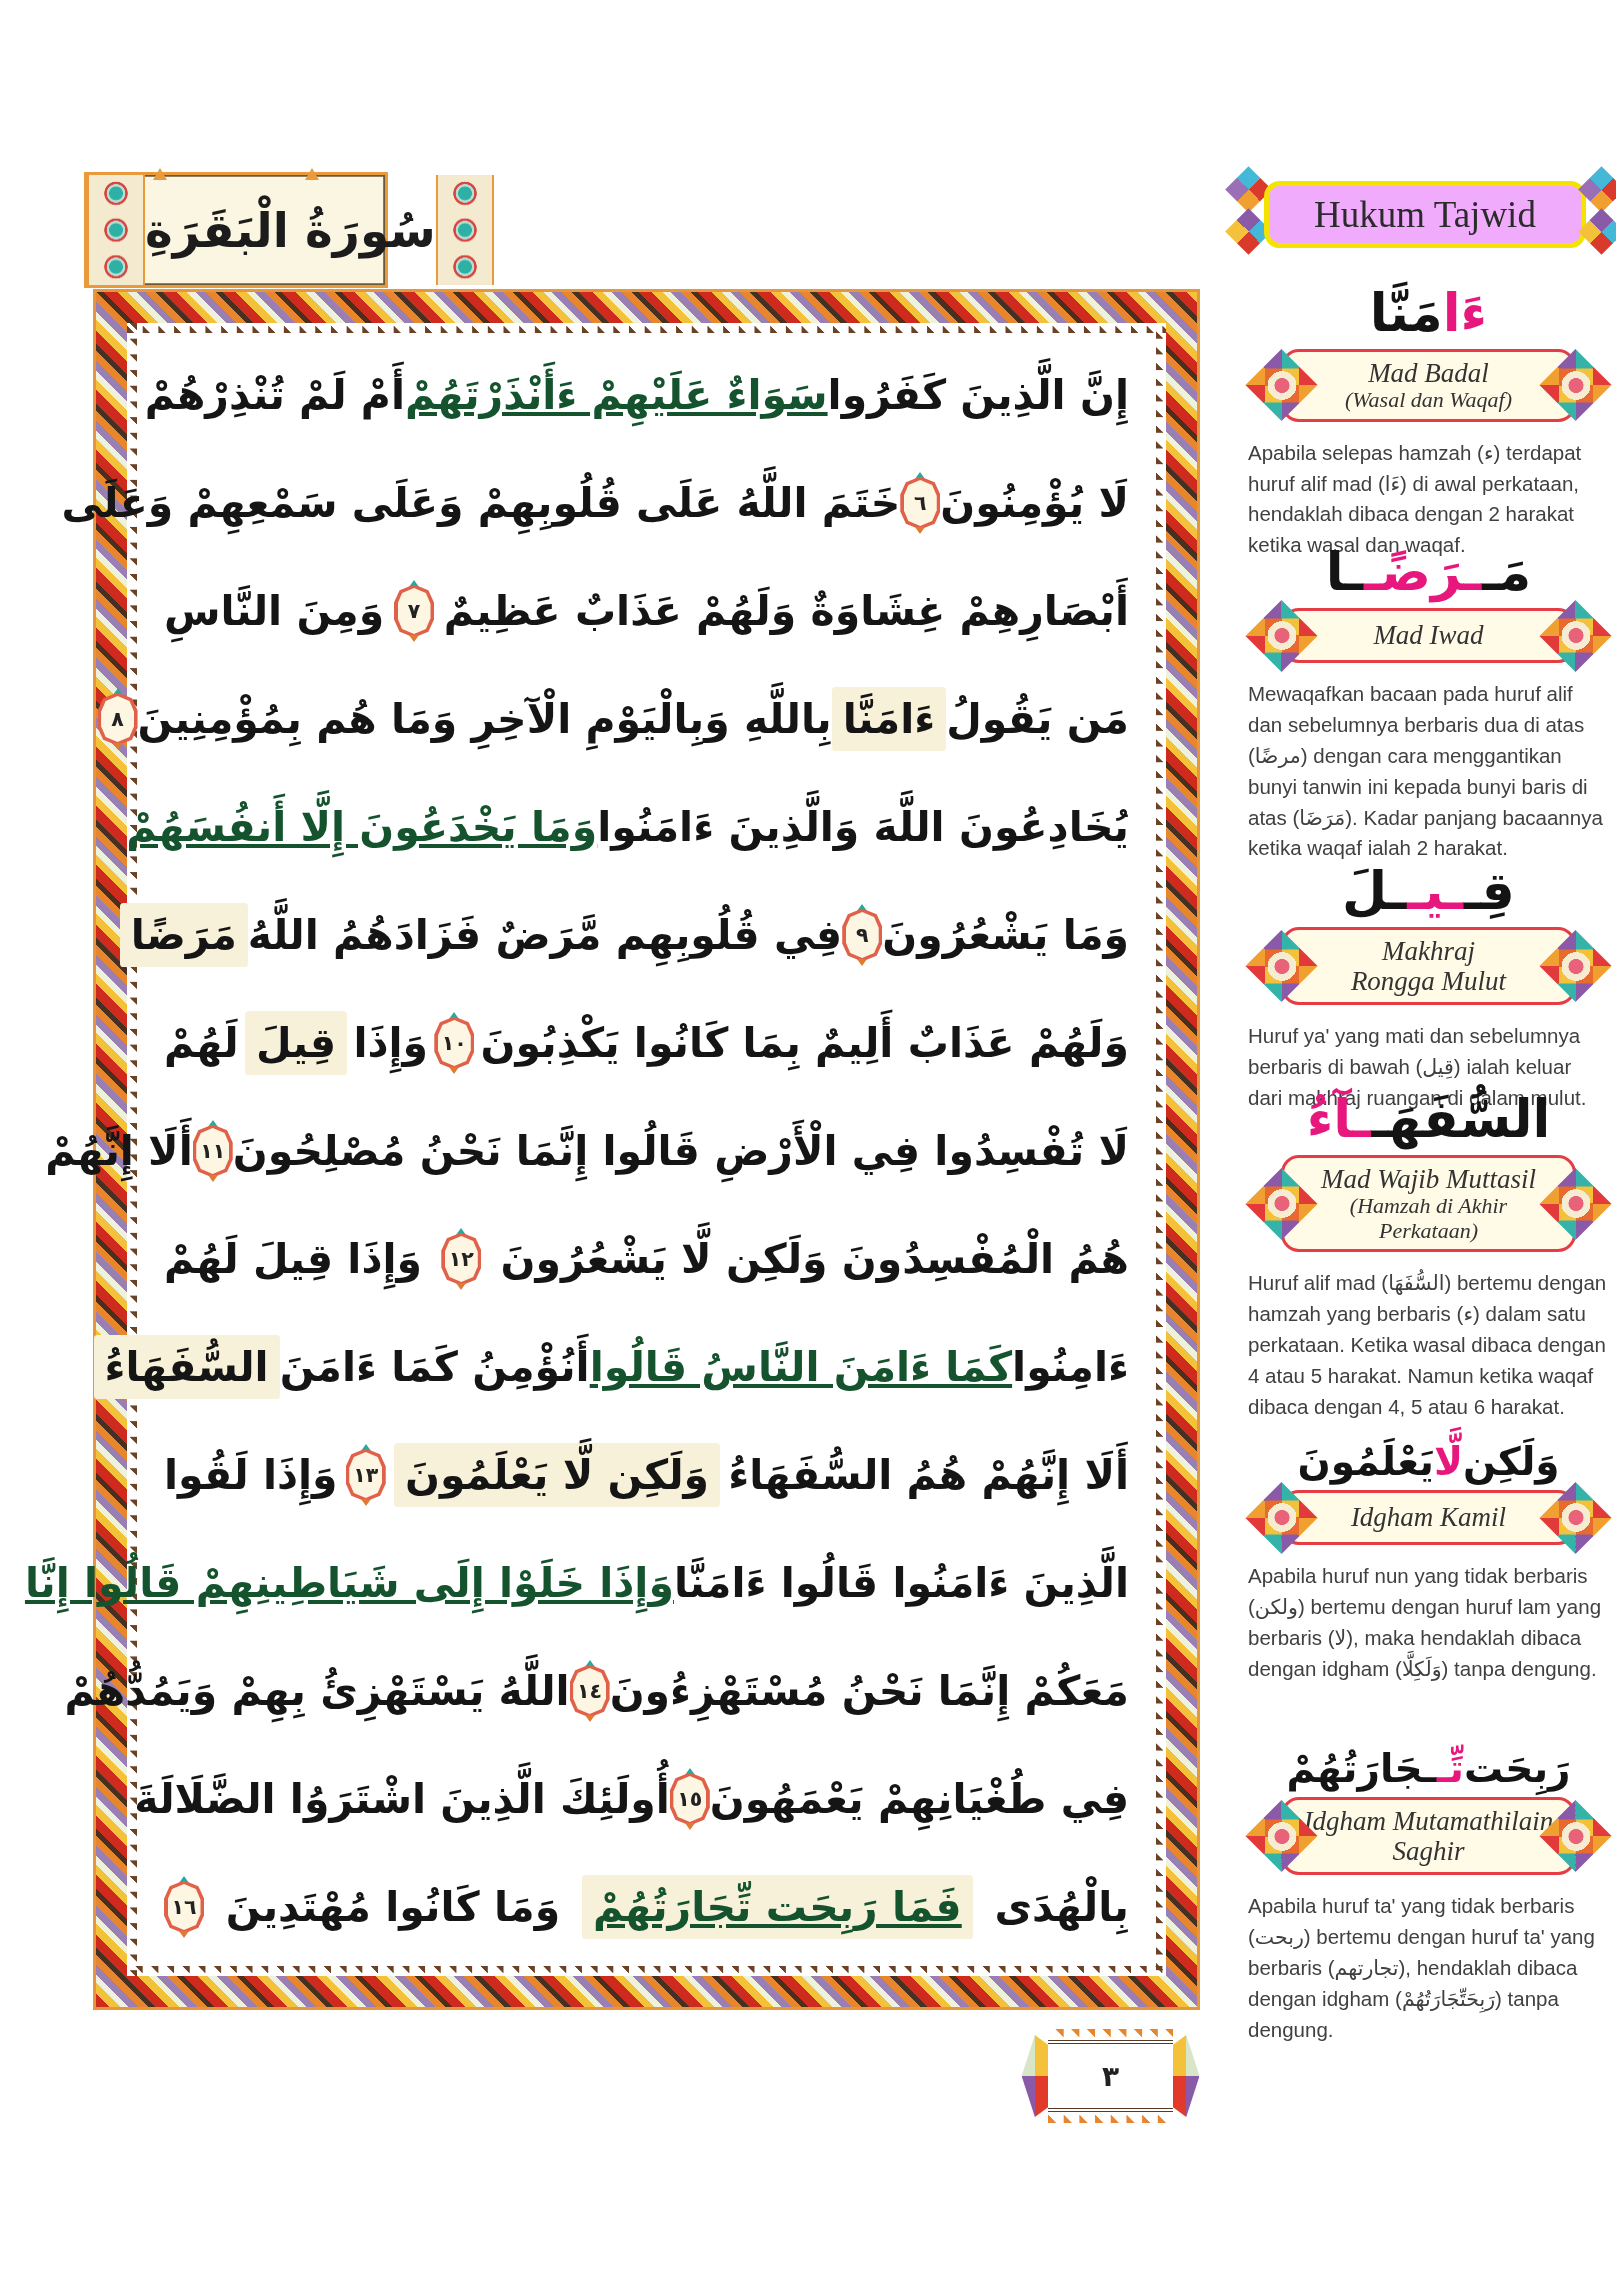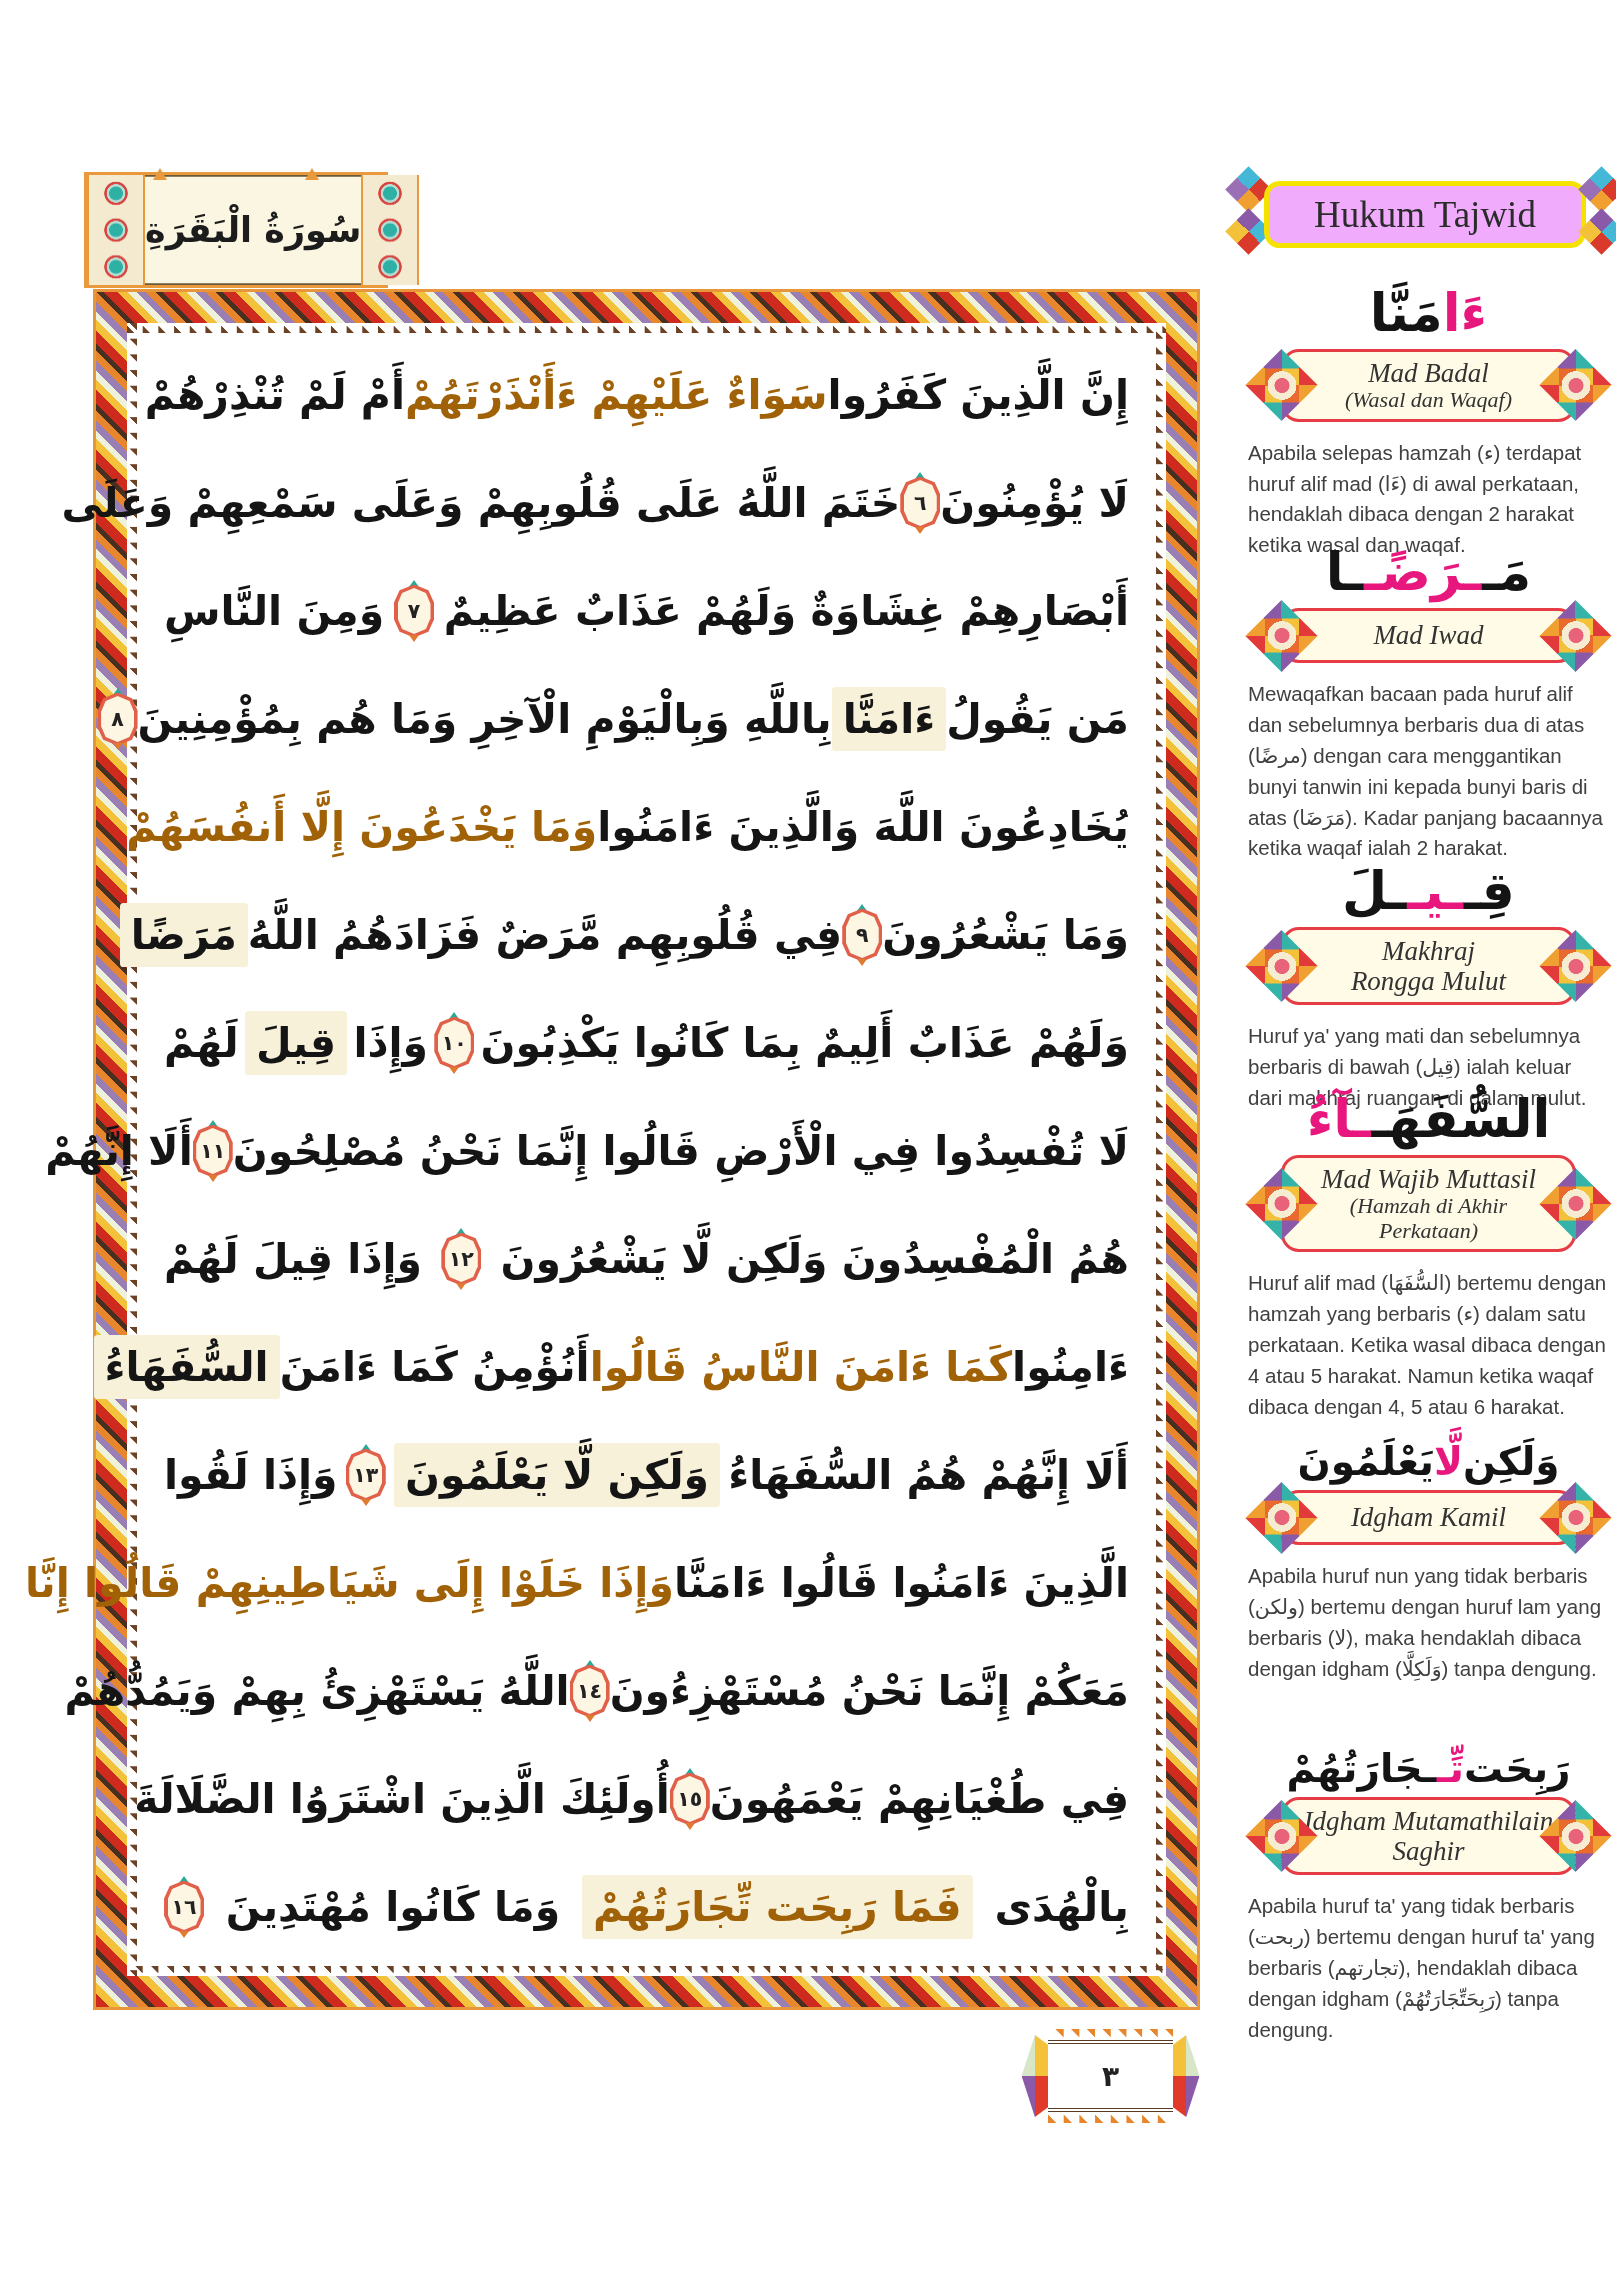--- a/index.html
+++ b/index.html
@@ -12,21 +12,21 @@
         box-shadow:inset 0 0 0 1.8px #6b5a3a;}
   .cart::before,.cart::after{content:"";position:absolute;top:-14.5px;border:7.8px solid transparent;
         border-bottom:12px solid #e89a3c;}
   .cart::before{left:22%;}
   .cart::after{right:22%;}
   .cart-side{width:54px;flex:0 0 auto;border-left:2.4px solid #e89a3c;border-right:2.4px solid #e89a3c;
         background-color:#f3ead0;
         background-image:radial-gradient(circle at 50% 50%,#2fb0a5 6.6px,#b8ded4 7.2px 9px,#d8433f 9.6px 11.4px,transparent 12px);
         background-size:100% 33.4%;}
   .cart-mid{flex:1;display:flex;align-items:center;justify-content:center;}
-  .cart-title{font-family:"DejaVu Sans",sans-serif;font-weight:bold;font-size:35px;color:#1c1c1c;
+  .cart-title{font-family:"DejaVu Sans",sans-serif;font-weight:bold;font-size:47px;color:#1c1c1c;
         direction:rtl;white-space:nowrap;}
 
   
   .hukum{position:absolute;left:1264px;top:181px;width:322px;height:67px;background:#f0abfc;
         border:5.4px solid #f4e200;border-radius:15.7px;box-sizing:border-box;
         display:flex;align-items:center;justify-content:center;}
   .hukum-title{font-family:"Liberation Serif","DejaVu Serif",serif;font-size:37px;color:#2b2b2b;}
   .horn{position:absolute;top:173px;width:39px;height:83px;}
   .horn::before,.horn::after{content:"";position:absolute;left:3px;width:33px;height:33px;
         transform:rotate(45deg);
@@ -49,21 +49,21 @@
         background:conic-gradient(from 315deg at 100% 50%,#6b4226 90deg,transparent 0) 0 0/9px 15.7px repeat-y;}
   .tri-r{right:1.2px;top:0;bottom:0;width:9px;
         background:conic-gradient(from 135deg at 0 50%,#6b4226 90deg,transparent 0) 0 0/9px 15.7px repeat-y;}
 
   
   #quran-lines{position:relative;width:100%;height:100%;}
   .qline{display:flex;direction:rtl;justify-content:space-between;align-items:center;
         height:108px;font-family:"DejaVu Sans",sans-serif;font-weight:bold;font-size:41px;
         color:#151515;white-space:nowrap;}
   .w{display:inline-block;}
-  .red{color:#a16207;}
+  .red{color:#14532d;text-decoration:underline;}
   .hl{background:#f8f1da;border-radius:3.6px;padding:8.4px 11px;}
   
   .vmw{position:relative;display:flex;align-items:center;justify-content:center;flex:0 0 auto;}
   .vmw::before{content:"";position:absolute;top:-9.6px;left:50%;transform:translateX(-50%);
         border:5.4px solid transparent;border-bottom:7.8px solid #2ba89a;}
   .vmw::after{content:"";position:absolute;bottom:-9.6px;left:50%;transform:translateX(-50%);
         border:5.4px solid transparent;border-top:7.8px solid #e07a30;}
   .vm{width:40px;height:53px;background:#e0604a;display:flex;align-items:center;justify-content:center;
         clip-path:polygon(50% 0,86% 11%,100% 34%,100% 66%,86% 89%,50% 100%,14% 89%,0 66%,0 34%,14% 11%);}
   .vm-in{width:33px;height:46px;background:#fcf6e2;display:flex;align-items:center;justify-content:center;

